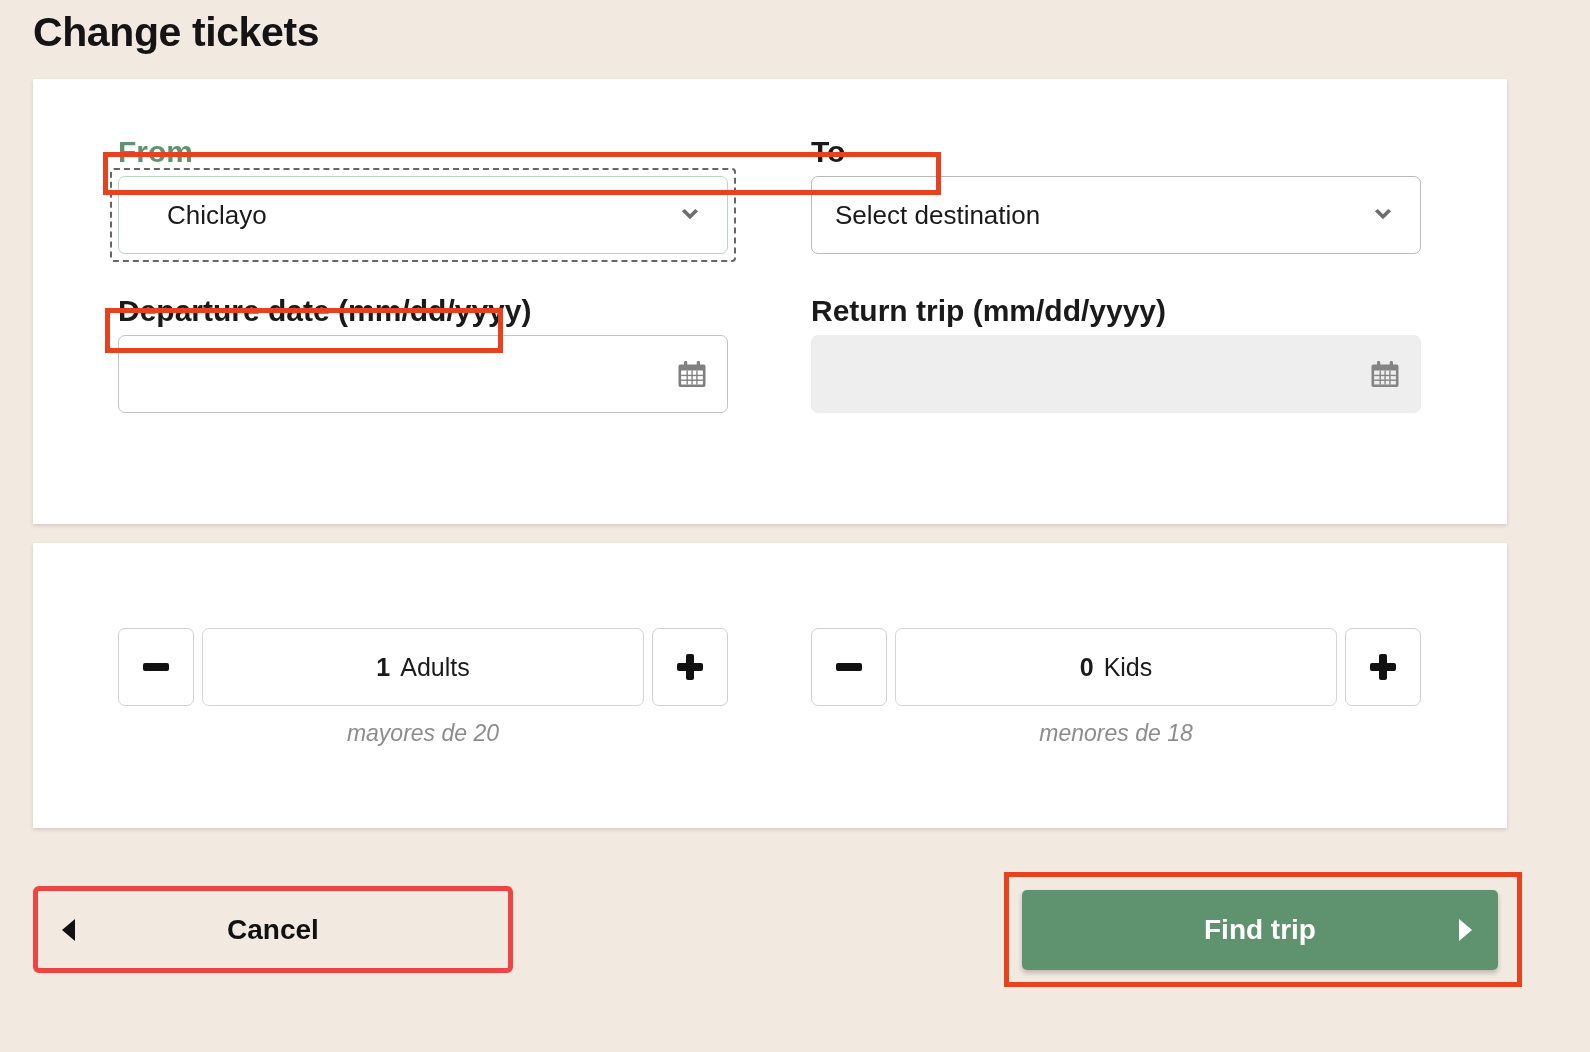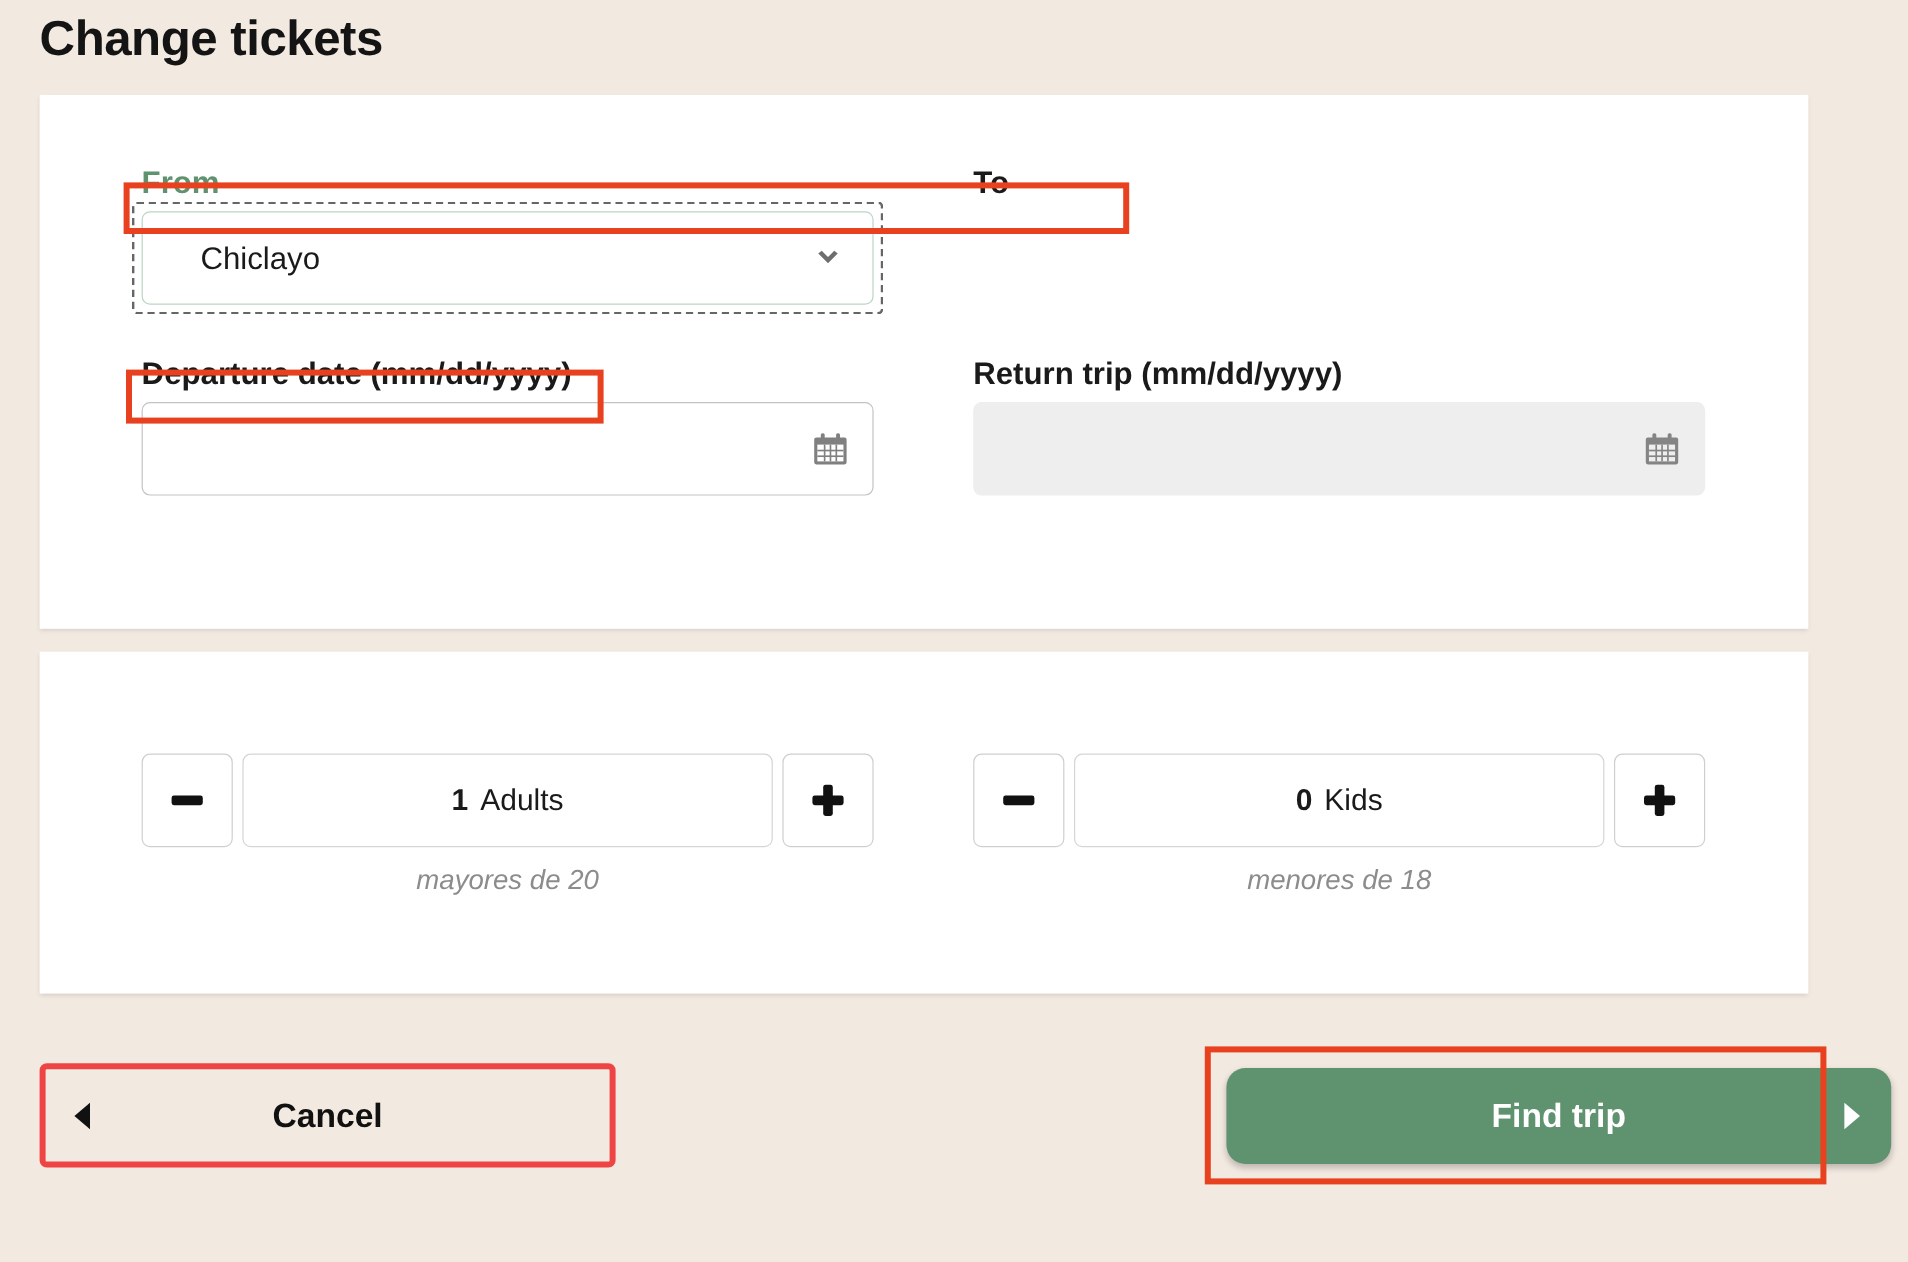--- a/index.html
+++ b/index.html
@@ -35,21 +35,21 @@
     box-shadow: 0 2px 4px rgba(0,0,0,0.13);
   }
   #trip-card   { top: 79px;  height: 445px; }
   #pax-card    { top: 543px; height: 285px; }
 
   
   .field-col-left  { position: absolute; left: 85px;  width: 610px; }
   .field-col-right { position: absolute; left: 778px; width: 610px; }
 
   .field-label {
-    font-size: 26px;
+    font-size: 30px;
     font-weight: bold;
     color: #1a1a1a;
     line-height: 26px;
     white-space: nowrap;
   }
   .field-label.green { color: #5f9370; }
 
   
   .select-wrap {
     position: relative;
@@ -189,25 +189,25 @@
     font-size: 28px;
     font-weight: bold;
     color: #111111;
     margin-right: 13px;
   }
 
   #find-trip-button {
     position: absolute;
     left: 1022px;
     top: 890px;
-    width: 554px;
+    width: 476px;
     height: 80px;
     background: #5f9370;
     border: none;
-    border-radius: 16px;
+    border-radius: 5px;
     box-shadow: 0 3px 5px rgba(0,0,0,0.22);
     display: flex;
     align-items: center;
     cursor: pointer;
     padding: 0 26px;
   }
   #find-trip-button .btn-label {
     flex: 1;
     text-align: center;
     font-size: 28px;
@@ -249,20 +249,28 @@
         <svg class="chev" viewBox="0 0 24 24">
           <path d="M4.5 8.5 L12 16 L19.5 8.5 L16.8 6.4 L12 11.3 L7.2 6.4 Z" fill="#6e6e6e"></path>
         </svg>
       </div>
       <div class="focus-ring"></div>
     </div>
   </div>
 
   <div class="field-col-right" style="top: 60px;">
     <div class="field-label">To</div>
+    <div class="select-wrap">
+      <div class="select-box">
+        <span class="select-value">Select destination</span>
+        <svg class="chev" viewBox="0 0 24 24">
+          <path d="M4.5 8.5 L12 16 L19.5 8.5 L16.8 6.4 L12 11.3 L7.2 6.4 Z" fill="#6e6e6e"></path>
+        </svg>
+      </div>
+    </div>
   </div>
 
   <div class="field-col-left" style="top: 219px;">
     <div class="field-label">Departure date (mm/dd/yyyy)</div>
     <div class="date-box">
       <svg class="cal-icon" viewBox="0 0 24 24">
         <rect x="5.6" y="1.6" width="2.6" height="4.2" rx="1.1" fill="#808080"></rect>
         <rect x="15.8" y="1.6" width="2.6" height="4.2" rx="1.1" fill="#808080"></rect>
         <path d="M2.6 4.4 h18.8 a1.4 1.4 0 0 1 1.4 1.4 v15.2 a1.4 1.4 0 0 1 -1.4 1.4 H2.6 a1.4 1.4 0 0 1 -1.4 -1.4 V5.8 a1.4 1.4 0 0 1 1.4 -1.4 z" fill="#808080"></path>
         <rect x="3.3" y="9.2" width="17.4" height="11.2" fill="#ffffff"></rect>

